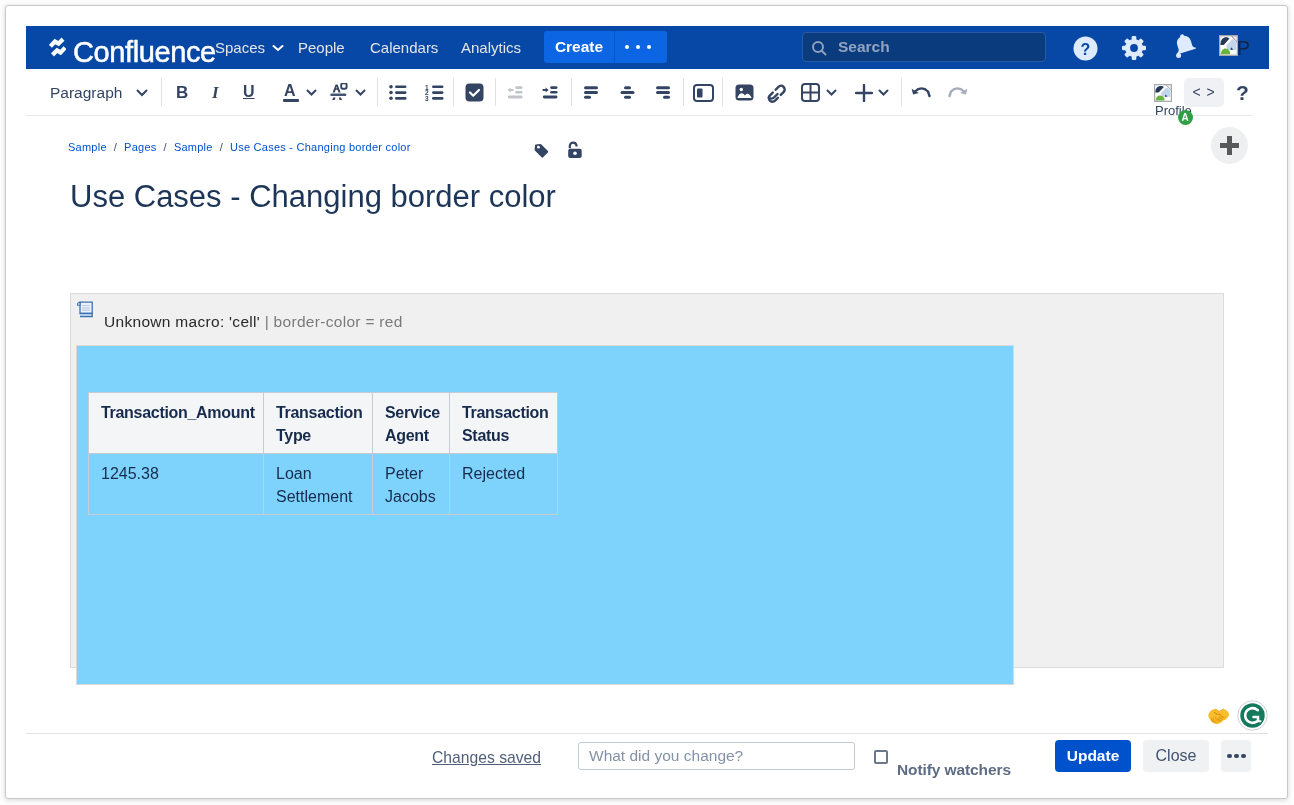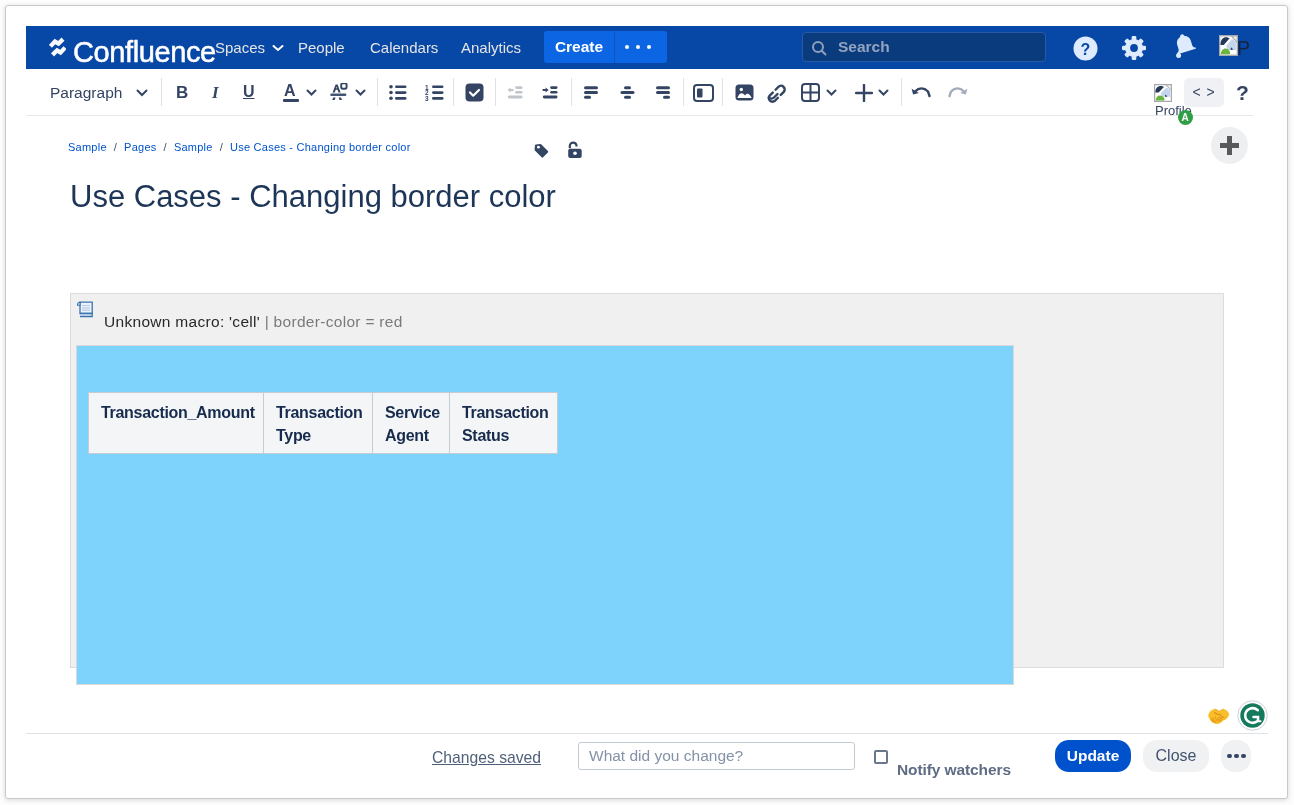--- a/index.html
+++ b/index.html
@@ -43,21 +43,21 @@
   
   table.tx { position:absolute; left:11px; top:46px; border-collapse:collapse; table-layout:fixed; width:469px; font-size:16px; color:#172B4D; }
   table.tx th, table.tx td { border:1px solid #c6ccd4; text-align:left; vertical-align:top; padding:8px 6px 6px 12px; line-height:23px; font-weight:normal; }
   table.tx th { background:#f4f5f7; font-weight:bold; letter-spacing:-0.3px; }
   
   .foot-divider { position:absolute; left:26px; top:733px; width:1242px; height:1px; background:#dfe1e5; }
   .changes { position:absolute; left:432px; top:749px; font-size:15.7px; color:#505F79;text-decoration:underline; }
   .whatinput { position:absolute; left:578px; top:742px; width:277px; height:28px; border:1px solid #c3cad4; border-radius:3px; background:#fff; color:#8492a8; font-size:15.5px; line-height:26px; padding-left:10px; }
   .notify-box { position:absolute; left:874px; top:750px; width:14px; height:14px; border:2px solid #6b778c; border-radius:2px; background:#fff; }
   .notify-label { position:absolute; left:897px; top:749px; font-size:15.5px; font-weight:bold; color:#5E6C84; letter-spacing:-0.1px;margin-top:12px; }
-  .btn { position:absolute; top:740px; height:32px; border-radius:14px; font-size:16px; line-height:32px; text-align:center; }
+  .btn { position:absolute; top:740px; height:32px; border-radius:4px; font-size:16px; line-height:32px; text-align:center; }
   .btn-update { left:1055px; width:76px; background:#0052CC; color:#fff; font-weight:bold; font-size:15.5px;}
   .btn-close { left:1143px; width:66px; background:#f0f1f2; color:#42526E; }
   .btn-more { left:1221px; width:30px; background:#f0f1f2; }
   .dot { position:absolute; top:13.5px; width:4.5px; height:4.5px; border-radius:50%; background:#344563; }
 </style>
 </head>
 <body>
 <div class="card"></div>
 <div class="navbar">
   <svg class="abs" style="left:22.5px;top:11px" width="17.5" height="20" viewBox="0 0 20 22">
@@ -315,20 +315,26 @@
           <col style="width:77px">
           <col style="width:108px">
         </colgroup>
       <tbody>
           <tr style="height:61px">
             <th>Transaction_Amount</th>
             <th>Transaction Type</th>
             <th>Service Agent</th>
             <th>Transaction Status</th>
           </tr>
+      <tr style="height:61px">
+            <td>1245.38</td>
+            <td>Loan Settlement</td>
+            <td>Peter Jacobs</td>
+            <td>Rejected</td>
+          </tr>
     </tbody>
       </table>
   </div>
 </div>
 
 <svg class="abs" style="left:1206px;top:706px" width="25" height="19" viewBox="0 0 25 19">
   <path d="M2.3,8.8 C3.2,5.6 5.8,3.4 8.9,3 L13.4,5.4 L17.6,3.1 C20.6,3.7 22.6,5.9 23.2,8.4 C22.6,11.2 20.2,13.6 17.2,14.6 C15.2,17.1 12.2,18.5 10.4,17.9 C7.4,17.6 4.9,15.6 3.9,13.4 C2.9,12 2.1,10.4 2.3,8.8 Z" fill="#F9BE2B"></path>
   <path d="M8.9,3 L13.4,5.4 L17.6,3.1" stroke="#EDA61F" stroke-width="1" fill="none"></path>
   <path d="M8.3,6.2 C9.8,8.1 12,8.9 14.2,8.4 M14.8,9.6 C15.9,10.9 16.8,11.4 18.2,11.5 M13.4,11 C14.4,12.3 15.2,12.9 16.4,13.2 M11.9,12.6 C12.8,13.8 13.5,14.4 14.6,14.8" stroke="#DD8F12" stroke-width="1.1" fill="none" stroke-linecap="round"></path>
   <path d="M6.9,11.9 C7.2,13.7 8.1,15.2 9.5,16.3 M9.3,10.9 C9.6,12.8 10.5,14.4 12,15.6 M5.2,12.5 C5.6,13.9 6.3,15 7.4,15.9" stroke="#E89C15" stroke-width="1.1" fill="none" stroke-linecap="round"></path>

